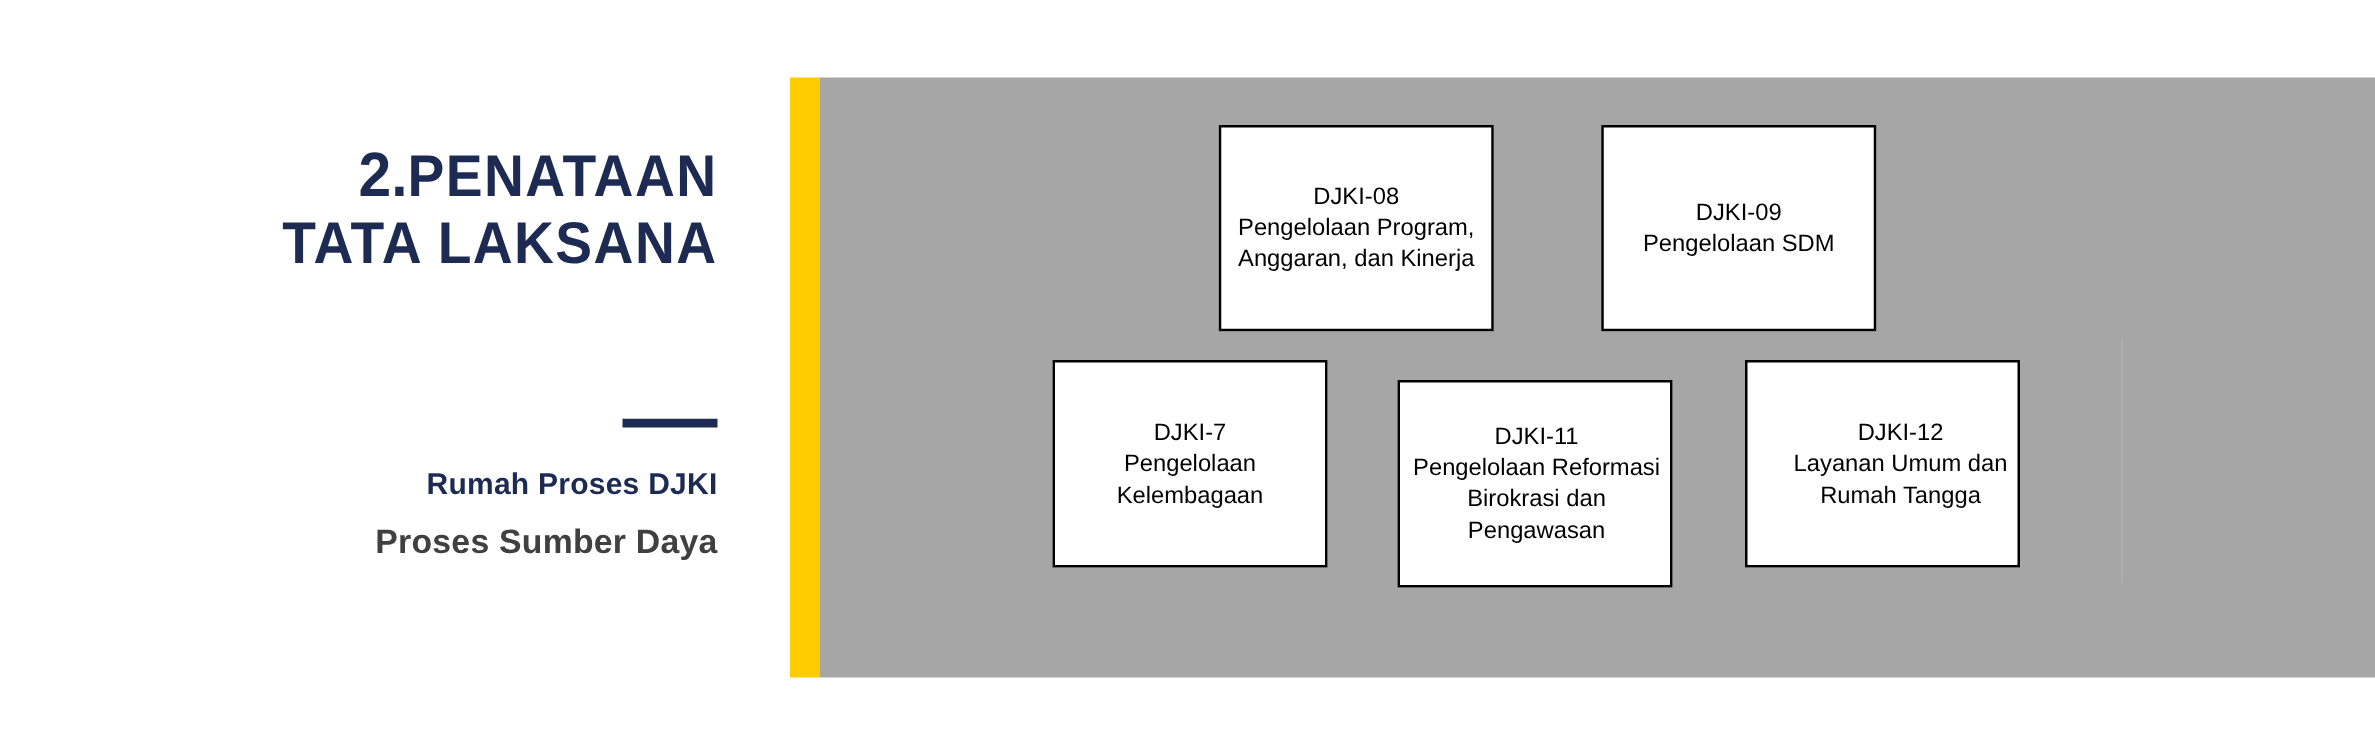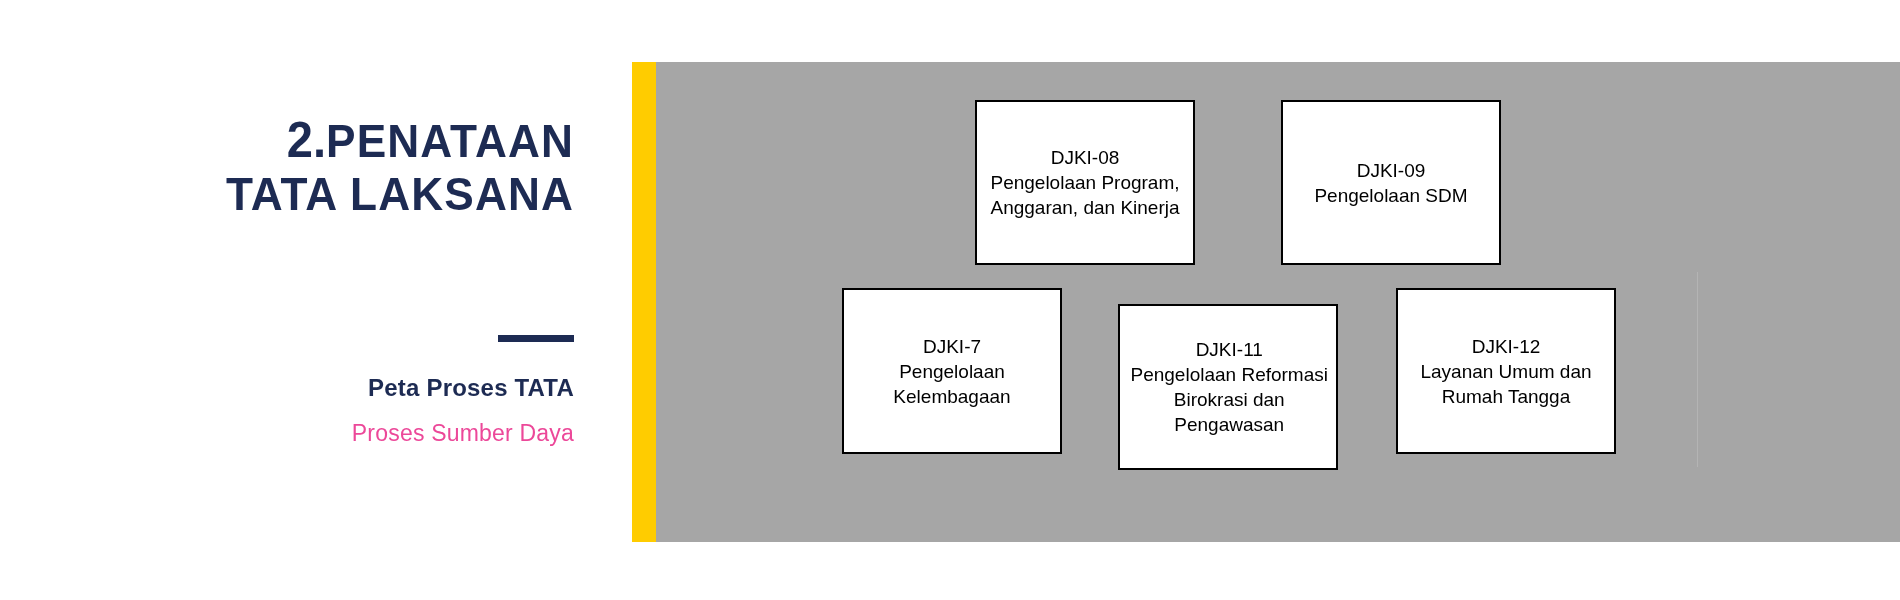--- a/index.html
+++ b/index.html
@@ -72,24 +72,24 @@
     color: #1d2b53;
     font-family: "Liberation Sans Narrow", "Liberation Sans", sans-serif;
     font-weight: 700;
     font-size: 24px;
     line-height: 32px;
     letter-spacing: 0.2px;
     white-space: nowrap;
   }
   .subtitle-sub {
     display: block;
-    color: #ec4899;
+    color: #404040;
     font-family: "Liberation Sans Narrow", "Liberation Sans", sans-serif;
-    font-weight: 400;
-    font-size: 23px;
+    font-weight: 700;
+    font-size: 27px;
     line-height: 34px;
     letter-spacing: 0.2px;
     white-space: nowrap;
     margin-top: 12px;
   }
 
   
   .diagram-panel {
     position: absolute;
     left: 632px;
@@ -151,21 +151,21 @@
   <div class="left-panel">
 
     <div class="title-group">
       <span class="title-line"><span class="num">2.</span><span>PENATAAN</span></span>
       <span class="title-line">TATA LAKSANA</span>
     </div>
 
     <div class="rule"></div>
 
     <div class="subtitle-group">
-      <span class="subtitle-main">Peta Proses TATA</span>
+      <span class="subtitle-main">Rumah Proses DJKI</span>
       <span class="subtitle-sub">Proses Sumber Daya</span>
     </div>
 
   </div>
 
   <div class="diagram-panel">
     <div class="accent-bar"></div>
     <div class="gray-field">
       <div class="divider-line"></div>
 
@@ -186,21 +186,21 @@
 Kelembagaan</span>
       </div>
 
       <div class="node-box" style="left:462px; top:242px; width:220px; height:166px;justify-content:flex-end;">
         <span class="node-text">DJKI-11
 Pengelolaan Reformasi
 Birokrasi dan
 Pengawasan</span>
       </div>
 
-      <div class="node-box" style="left:740px; top:226px; width:220px; height:166px;">
+      <div class="node-box" style="left:740px; top:226px; width:220px; height:166px;justify-content:flex-end;">
         <span class="node-text">DJKI-12
 Layanan Umum dan
 Rumah Tangga</span>
       </div>
 
     </div>
   </div>
 
 </div>
 

